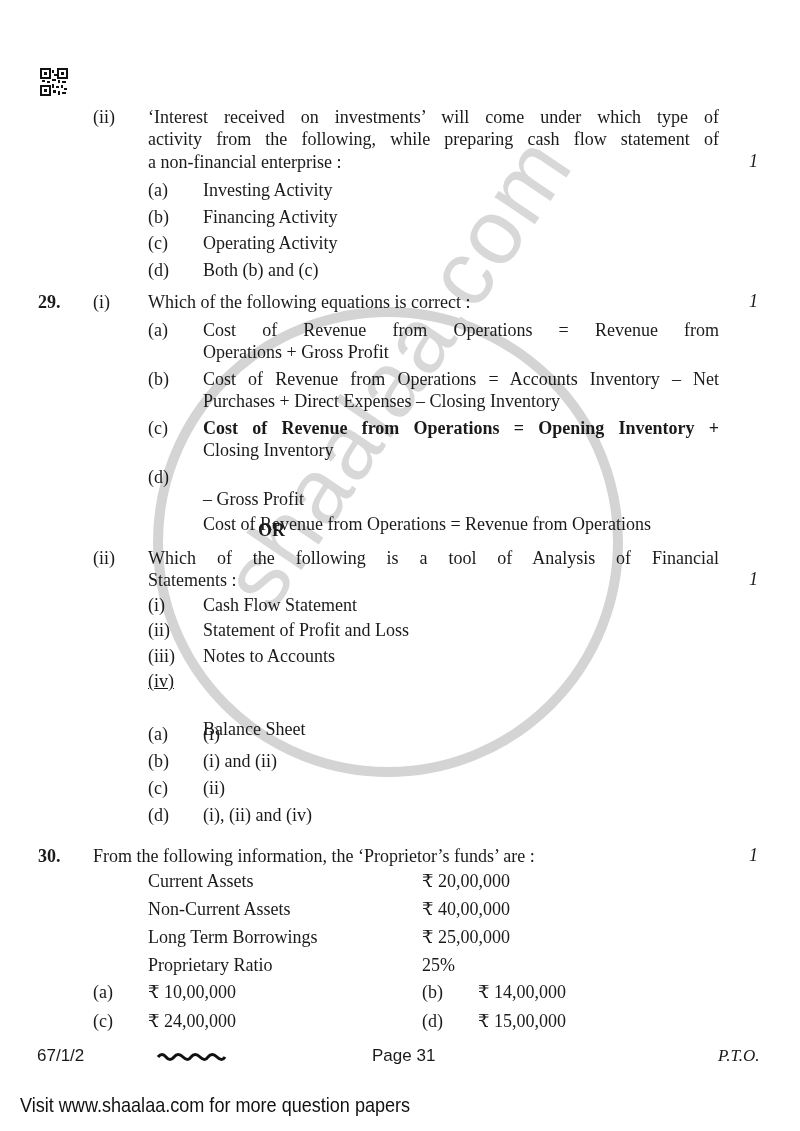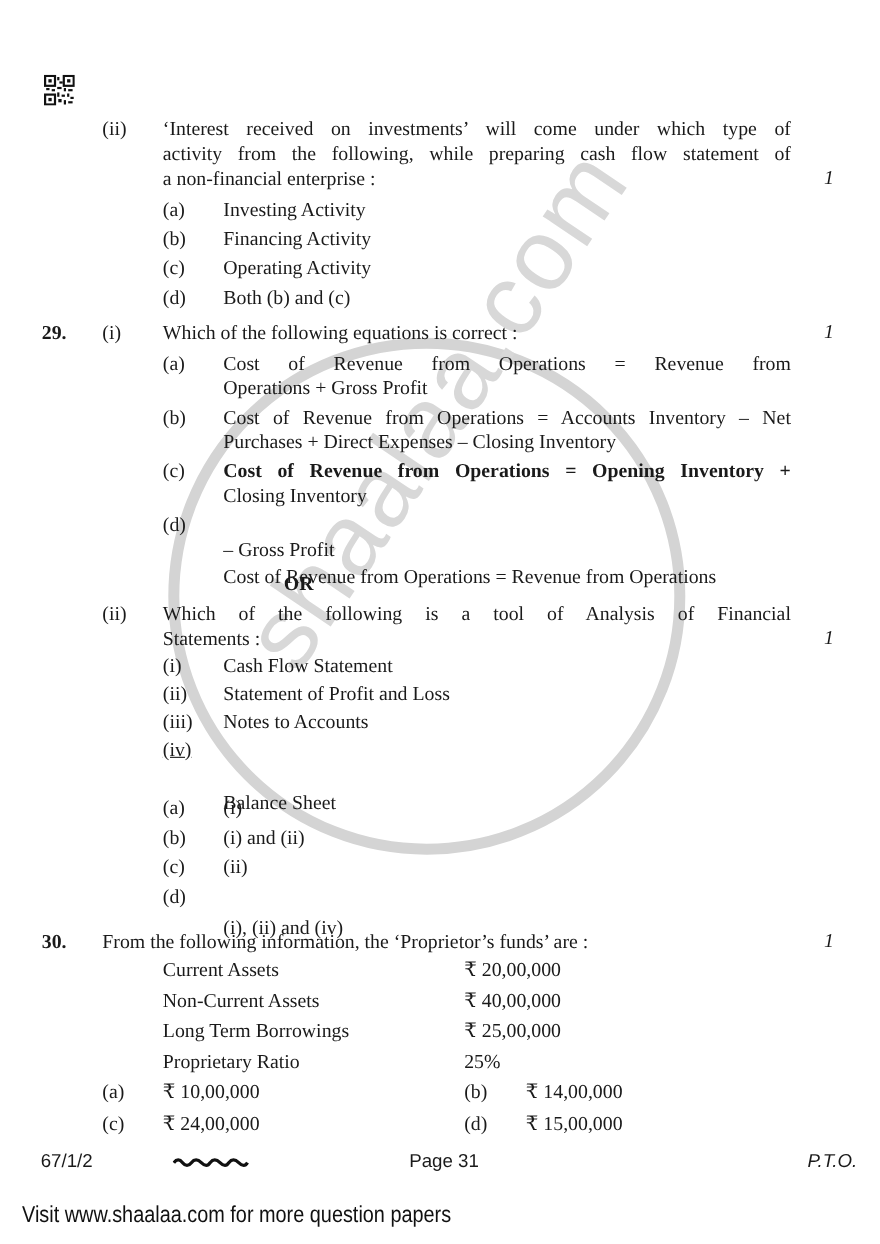--- a/index.html
+++ b/index.html
@@ -118,21 +118,21 @@
   <div class="abs txt" style="left:203px; top:670px;margin-top:48px;">Balance Sheet</div>
 
 
   <div class="abs txt" style="left:148px; top:723px;">(a)</div>
   <div class="abs txt" style="left:203px; top:723px;">(i)</div>
   <div class="abs txt" style="left:148px; top:750px;">(b)</div>
   <div class="abs txt" style="left:203px; top:750px;">(i) and (ii)</div>
   <div class="abs txt" style="left:148px; top:777px;">(c)</div>
   <div class="abs txt" style="left:203px; top:777px;">(ii)</div>
   <div class="abs txt" style="left:148px; top:804px;">(d)</div>
-  <div class="abs txt" style="left:203px; top:832px;">(i), (ii) and (iv)</div>
+  <div class="abs txt" style="left:203px; top:804px;">(i), (ii) and (iv)</div>
 
   <div class="abs txt qnum" style="left:38px; top:845px;">30.</div>
   <div class="abs txt" style="left:93px; top:845px;">From the following information, the ‘Proprietor’s funds’ are :</div>
   <div class="abs marks" style="left:749px; top:845px;">1</div>
 
   <div class="abs txt" style="left:148px; top:870px;">Current Assets</div>
   <div class="abs txt" style="left:422px; top:870px;">₹ 20,00,000</div>
   <div class="abs txt" style="left:148px; top:898px;">Non-Current Assets</div>
   <div class="abs txt" style="left:422px; top:898px;">₹ 40,00,000</div>
   <div class="abs txt" style="left:148px; top:926px;">Long Term Borrowings</div>
@@ -147,16 +147,16 @@
   <div class="abs txt" style="left:93px; top:1010px;">(c)</div>
   <div class="abs txt" style="left:148px; top:1010px;">₹ 24,00,000</div>
   <div class="abs txt" style="left:422px; top:1010px;">(d)</div>
   <div class="abs txt" style="left:478px; top:1010px;">₹ 15,00,000</div>
 
   <div class="abs footer-code" style="left:37px; top:1046px;">67/1/2</div>
   <svg class="abs" style="left:157px; top:1050px;" width="70" height="12" viewBox="0 0 70 12">
     <path d="M1 7 Q5 2 9 7 T17 7 Q21 2 26 7 T34 7 Q38 2 43 7 T51 7 Q55 2 60 7 T68 7" fill="none" stroke="#111" stroke-width="3"></path>
   </svg>
   <div class="abs footer-page" style="left:372px; top:1046px;">Page 31</div>
-  <div class="abs footer-pto" style="left:734px; top:1046px;">P.T.O.</div>
+  <div class="abs footer-pto" style="left:718px; top:1046px;font-family:Liberation Serif, serif;">P.T.O.</div>
 
   <div class="abs visit" style="left:20px; top:1093px;">Visit www.shaalaa.com for more question papers</div>
 </div>
 
 </body></html>

